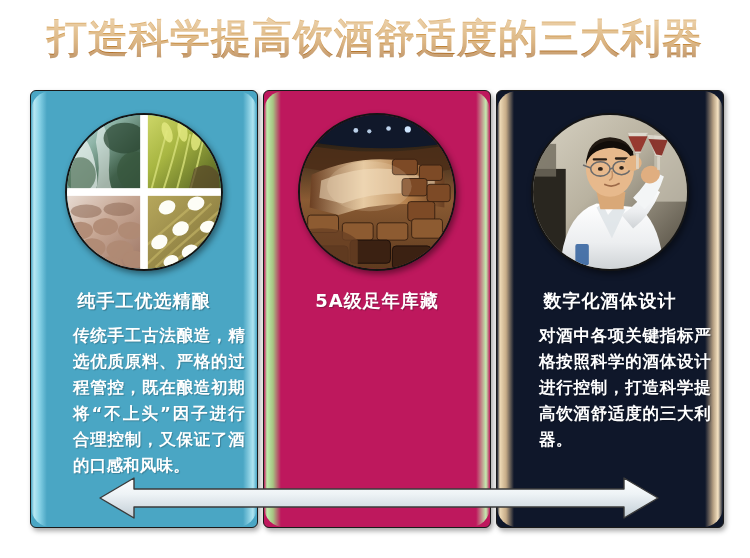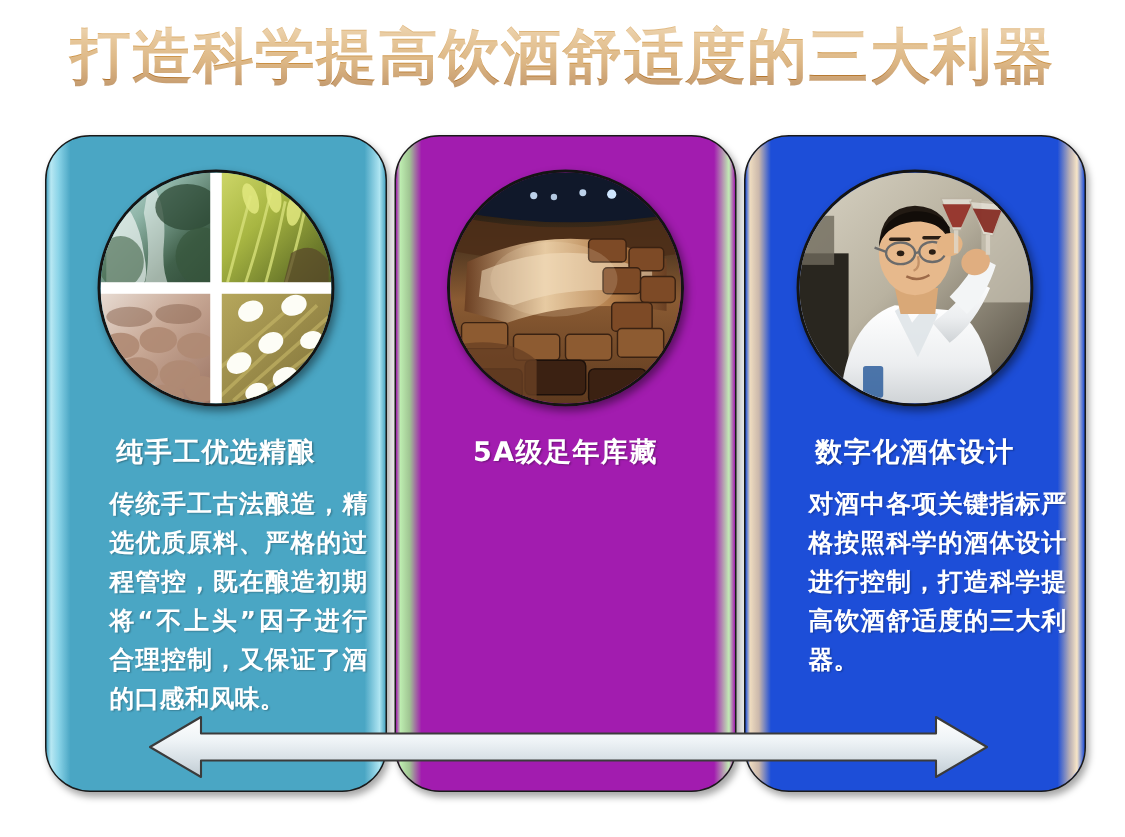--- a/index.html
+++ b/index.html
@@ -41,35 +41,35 @@
     text-shadow: 0 1px 0 rgba(255,255,255,0.35);
     white-space: nowrap;
   }
 
   
   .card {
     position: absolute;
     top: 90px;
     width: 228px;
     height: 438px;
-    border-radius: 30px;
+    border-radius: 6px;
     border: 1.5px solid #1a1a1a;
     overflow: hidden;
     box-shadow: 2px 3px 5px rgba(0,0,0,0.35);
   }
   .card .inner-gloss {
     position: absolute;
     inset: 0;
     border-radius: 20px;
     pointer-events: none;
   }
 
   #card-1 { left: 30px;  background: #4aa6c4; }
-  #card-2 { left: 263px; background: #a21caf; }
-  #card-3 { left: 496px; background: #1d4ed8; }
+  #card-2 { left: 263px; background: #be185d; }
+  #card-3 { left: 496px; background: #0f172a; }
 
   
   #card-1 .inner-gloss {
     background:
       linear-gradient(90deg,
         rgba(255,255,255,0.00) 0px,
         rgba(190,235,245,0.95) 3px,
         rgba(150,220,238,0.85) 8px,
         rgba(255,255,255,0.00) 16px),
       linear-gradient(270deg,

